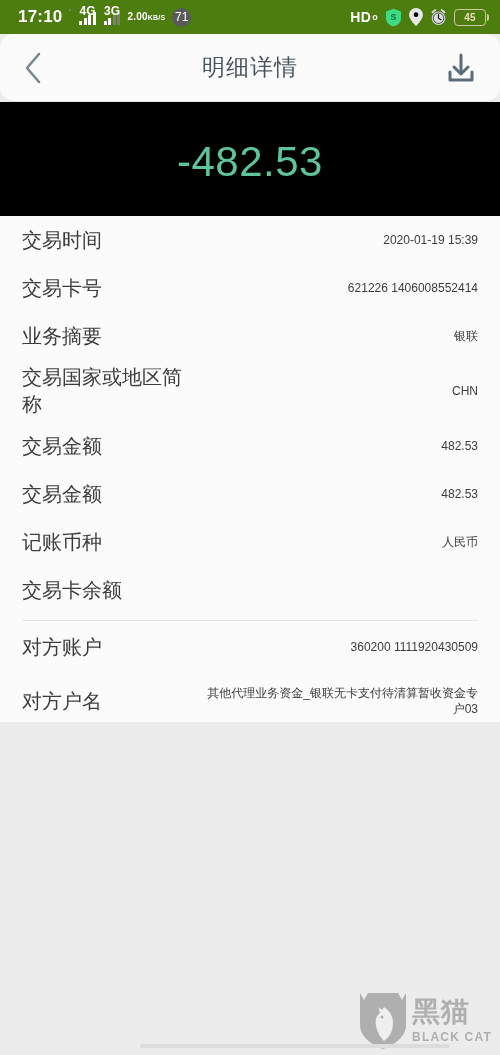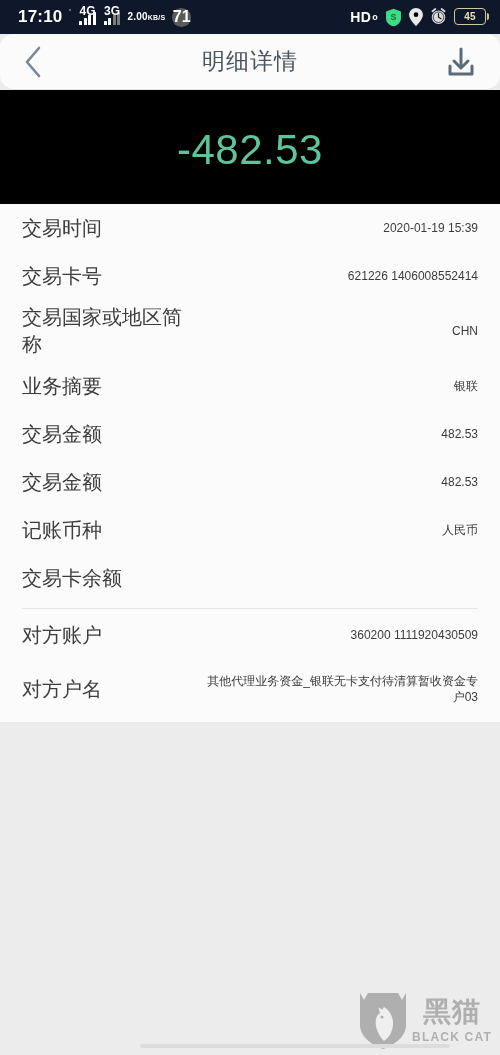--- a/index.html
+++ b/index.html
@@ -6,28 +6,28 @@
   html, body {
     width: 500px; height: 1055px;
     background: #ececec;
     font-family: "Liberation Sans", "DejaVu Sans", sans-serif;
     overflow: hidden;
   }
   #screen { position: relative; width: 500px; height: 1055px; background: #ececec; }
 
   
   .statusbar {
-    height: 34px; background: #0f172a; color: #fff;
+    height: 34px; background: #4d7c0f; color: #fff;
     display: flex; align-items: center;
     padding: 0 14px 0 18px;
     font-size: 16px; font-weight: bold;
     letter-spacing: .2px;
   }
   .sb-left { display: flex; align-items: center; gap: 7px; }
-  .sb-right { margin-left: auto; display: flex; gap: 7px; }
+  .sb-right { margin-left: auto; display: flex; align-items: center; gap: 7px; }
   .sb-time { font-size: 17px; font-weight: bold; color: #fff; }
 
   .sig { display: flex; align-items: flex-end; height: 16px; position: relative; padding-left: 1px;}
   .sig .gtag {
     position: absolute; top: -2px; left: 1px;
     font-size: 12px; font-weight: bold; line-height: 8px; color: #fff;
   }
   .sig .bars { display: flex; align-items: flex-end; gap: 1.5px; height: 14px; margin-top: 3px; }
   .sig .bars i { width: 3px; background: #fff; display: block; border-radius: .5px; }
   .sig .bars i:nth-child(1) { height: 4px; }
@@ -38,41 +38,41 @@
   .sig.dim .bars i:nth-child(4) { background: #7d7d7d; }
   .dot-small { width: 2px; height: 2px; background: #888; border-radius: 50%; align-self: flex-start; margin-top: 2px;}
 
   .netspeed { display: flex; flex-direction: row; align-items: center; line-height: 1; }
   .netspeed .v { font-size: 10px; font-weight: bold; }
   .netspeed .u { font-size: 7px; font-weight: bold; margin-top: 1px; }
 
   .round-badge {
     width: 19px; height: 19px; border-radius: 50%;
     background: #5a5a5a; color: #fff;
-    font-size: 16px; font-weight: bold;
+    font-size: 12px; font-weight: normal;
     display: flex; align-items: center; justify-content: center;
   }
   .hd-text { font-size: 14px; font-weight: bold; letter-spacing: .3px; display:flex; align-items:center;}
   .hd-text .sub { font-size: 9px; margin-left: 1px; }
   .shield-ic { width: 17px; height: 19px; }
   .pin-ic { width: 14px; height: 18px; }
   .alarm-ic { width: 17px; height: 17px; }
   .batt {
     width: 32px; height: 17px; border: 1.6px solid #cfc9a0; border-radius: 4px;
     display: flex; align-items: center; justify-content: center;
     color: #e8e2b4; font-size: 10px; font-weight: bold; position: relative;
   }
   .batt:after {
     content: ""; position: absolute; right: -4px; top: 4px;
     width: 2.5px; height: 7px; background: #cfc9a0; border-radius: 0 2px 2px 0;
   }
 
   
   .navbar {
-    height: 56px; background: #fbfbfb;
+    height: 68px; background: #fbfbfb;
     display: flex; align-items: center; padding: 0 22px;
     border-bottom: 1px solid #e4e4e4;
     position: relative;
     border-radius: 14px;
   }
   .nav-back { width: 34px; height: 40px; display: flex; align-items: center; }
   .nav-title {
     position: absolute; left: 0; right: 0; text-align: center;
     font-size: 23px; color: #4a5560; font-weight: 500;
     letter-spacing: 1px; pointer-events: none;
@@ -105,21 +105,21 @@
   .row.tall { min-height: 60px; }
   .divider { height: 1px; background: #e6e6e6; margin: 6px 0 2px 0; }
 
   
   .gray-area { position: absolute; left:0; right:0; top: 722px; bottom: 0; background: #ececec; }
   .watermark {
     position: absolute; right: 8px; bottom: 6px;
     display: flex; align-items: center; gap: 6px; opacity: .62;
   }
   .wm-shield { width: 46px; height: 56px; }
-  .wm-text { display: flex; flex-direction: column; align-items: center; }
+  .wm-text { display: flex; flex-direction: column; align-items: flex-start; }
   .wm-cn { font-size: 28px; font-weight: bold; color: #8a8a8a; line-height: 1; letter-spacing: 1px;}
   .wm-en { font-size: 12px; font-weight: bold; color: #8a8a8a; letter-spacing: 1.2px; margin-top: 4px;}
   .bottom-line {
     position: absolute; left: 140px; width: 310px; bottom: 7px;
     height: 4px; background: #dcdcdc; border-radius: 2px;
   }
 </style>
 </head>
 <body>
 
@@ -199,27 +199,27 @@
 
   <div class="card">
     <div class="row">
       <div class="k">交易时间</div>
       <div class="v">2020-01-19 15:39</div>
     </div>
     <div class="row">
       <div class="k">交易卡号</div>
       <div class="v">621226 1406008552414</div>
     </div>
+    <div class="row">
+      <div class="k">业务摘要</div>
+      <div class="v">银联</div>
+    </div>
     <div class="row tall">
       <div class="k">交易国家或地区简称</div>
       <div class="v">CHN</div>
-    </div>
-    <div class="row">
-      <div class="k">业务摘要</div>
-      <div class="v">银联</div>
     </div>
     <div class="row">
       <div class="k">交易金额</div>
       <div class="v">482.53</div>
     </div>
     <div class="row">
       <div class="k">交易金额</div>
       <div class="v">482.53</div>
     </div>
     <div class="row">

